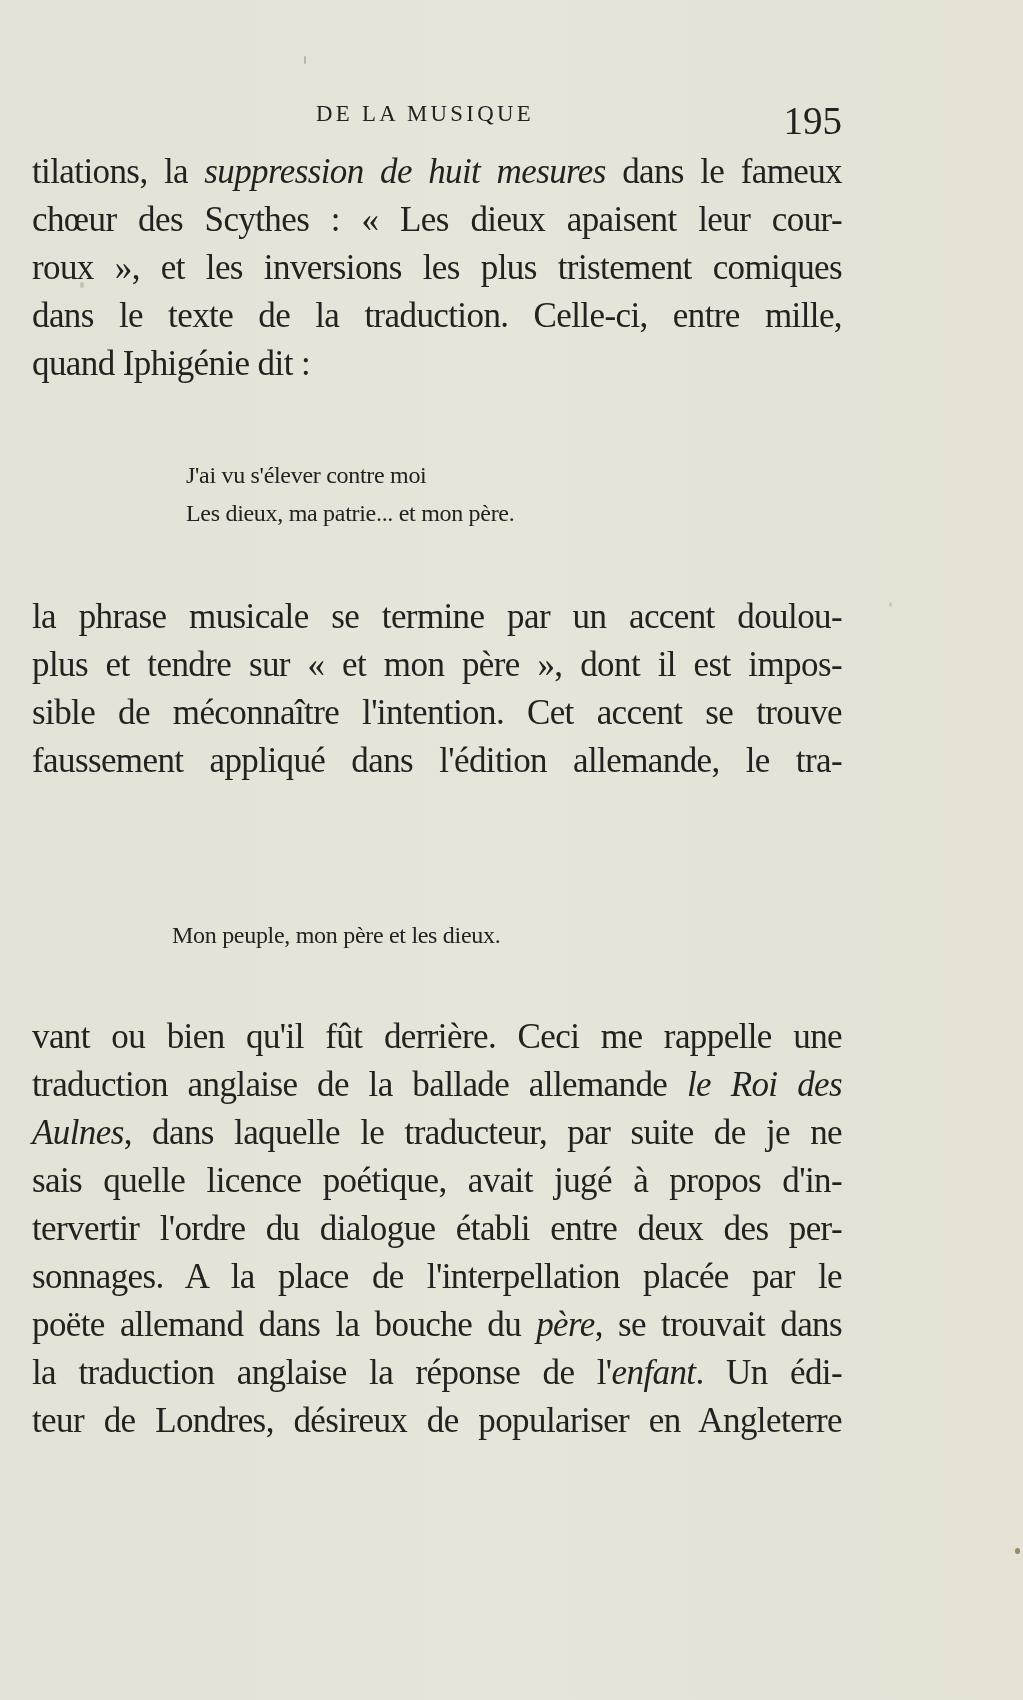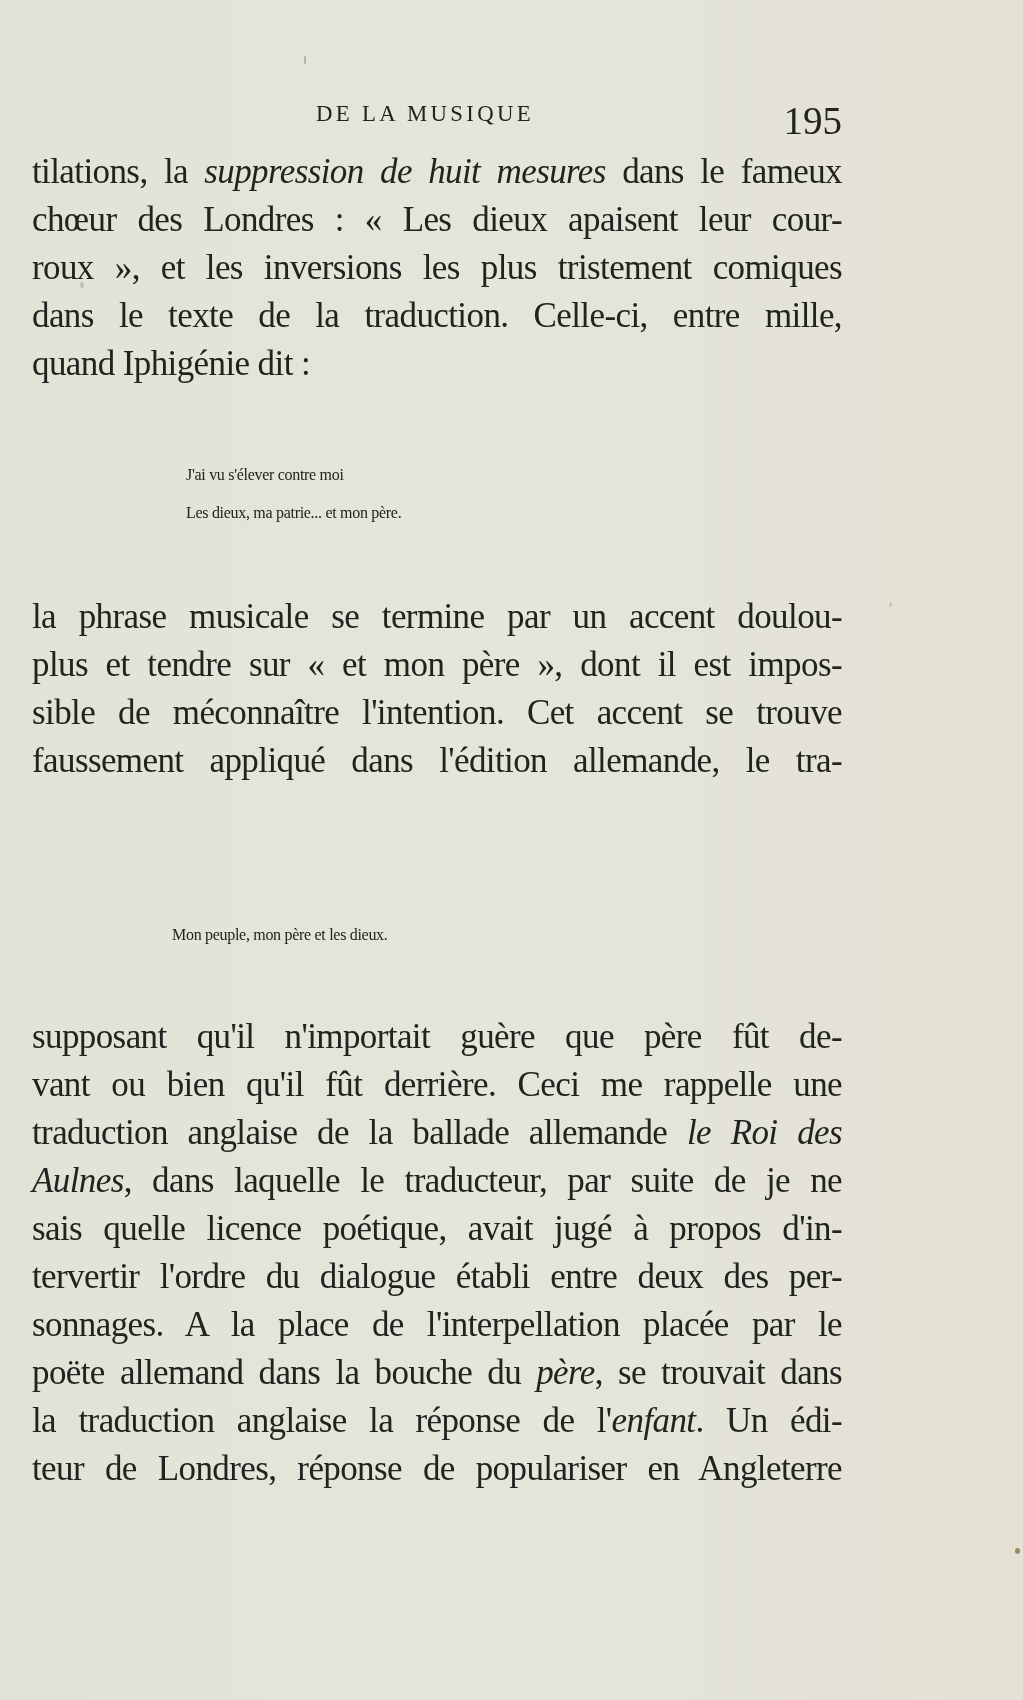--- a/index.html
+++ b/index.html
@@ -62,21 +62,21 @@
     text-align-last: left;
   }
   .quote {
     position: absolute;
     left: 186px;
   }
   .qline {
     display: block;
     height: 38px;
     line-height: 38px;
-    font-size: 16px;
+    font-size: 24px;
     white-space: nowrap;
     letter-spacing: -0.3px;
   }
   .quote2 {
     position: absolute;
     left: 172px;
   }
   em { font-style: italic; }
   .speck {
     position: absolute;
@@ -93,21 +93,21 @@
   <span class="speck" style="left:889px;top:602px;width:3px;height:5px;background:#c8c6b8;"></span>
   <span class="speck" style="left:1015px;top:1548px;width:5px;height:6px;background:#9a8a60;"></span>
 
   <div class="header">
     <span class="running-title">DE LA MUSIQUE</span>
     <span class="page-number">195</span>
   </div>
 
   <div class="block" style="top:148px;">
     <span class="line"><span>tilations, la </span><em>suppression de huit mesures</em><span> dans le fameux</span></span>
-    <span class="line">chœur des Londres : « Les dieux apaisent leur cour-</span>
+    <span class="line">chœur des Scythes : « Les dieux apaisent leur cour-</span>
     <span class="line">roux », et les inversions les plus tristement comiques</span>
     <span class="line">dans le texte de la traduction. Celle-ci, entre mille,</span>
     <span class="line last">quand Iphigénie dit :</span>
   </div>
 
   <div class="quote" style="top:456px;">
     <span class="qline">J'ai vu s'élever contre moi</span>
     <span class="qline">Les dieux, ma patrie... et mon père.</span>
   </div>
 
@@ -116,25 +116,24 @@
     <span class="line">plus et tendre sur « et mon père », dont il est impos-</span>
     <span class="line">sible de méconnaître l'intention. Cet accent se trouve</span>
     <span class="line">faussement appliqué dans l'édition allemande, le tra-</span>
   </div>
 
   <div class="quote2" style="top:916px;">
     <span class="qline">Mon peuple, mon père et les dieux.</span>
   </div>
 
   <div class="block" style="top:1013px;">
-    <span class="line">supposant qu'il n'importait guère que père fût de-</span>
     <span class="line">vant ou bien qu'il fût derrière. Ceci me rappelle une</span>
     <span class="line"><span>traduction anglaise de la ballade allemande </span><em>le Roi des</em></span>
     <span class="line"><em>Aulnes</em><span>, dans laquelle le traducteur, par suite de je ne</span></span>
     <span class="line">sais quelle licence poétique, avait jugé à propos d'in-</span>
     <span class="line">tervertir l'ordre du dialogue établi entre deux des per-</span>
     <span class="line">sonnages. A la place de l'interpellation placée par le</span>
     <span class="line"><span>poëte allemand dans la bouche du </span><em>père</em><span>, se trouvait dans</span></span>
     <span class="line"><span>la traduction anglaise la réponse de l'</span><em>enfant</em><span>. Un édi-</span></span>
-    <span class="line">teur de Londres, réponse de populariser en Angleterre</span>
+    <span class="line">teur de Londres, désireux de populariser en Angleterre</span>
   </div>
 
 </div>
 
 </body></html>

